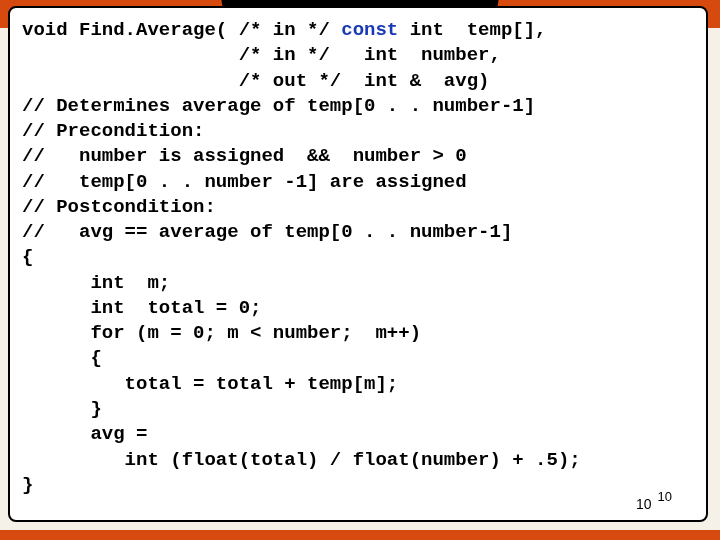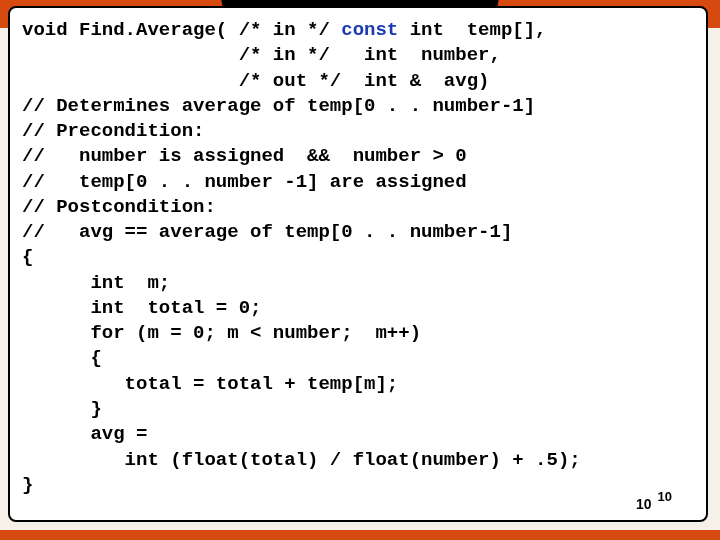--- a/index.html
+++ b/index.html
@@ -64,21 +64,20 @@
     color: #000;
     white-space: pre;
   }
   .kw { color: #1a39b5; }
   .pagenum {
     position: absolute;
     right: 40px;
     bottom: 8px;
     font-size: 14px;
     color: #000;
-    font-weight: bold;
   }
   .pagenum .small {
     position: relative;
     top: -8px;
     left: 6px;
     font-size: 13px;
   }
 </style>
 </head>
 <body>

